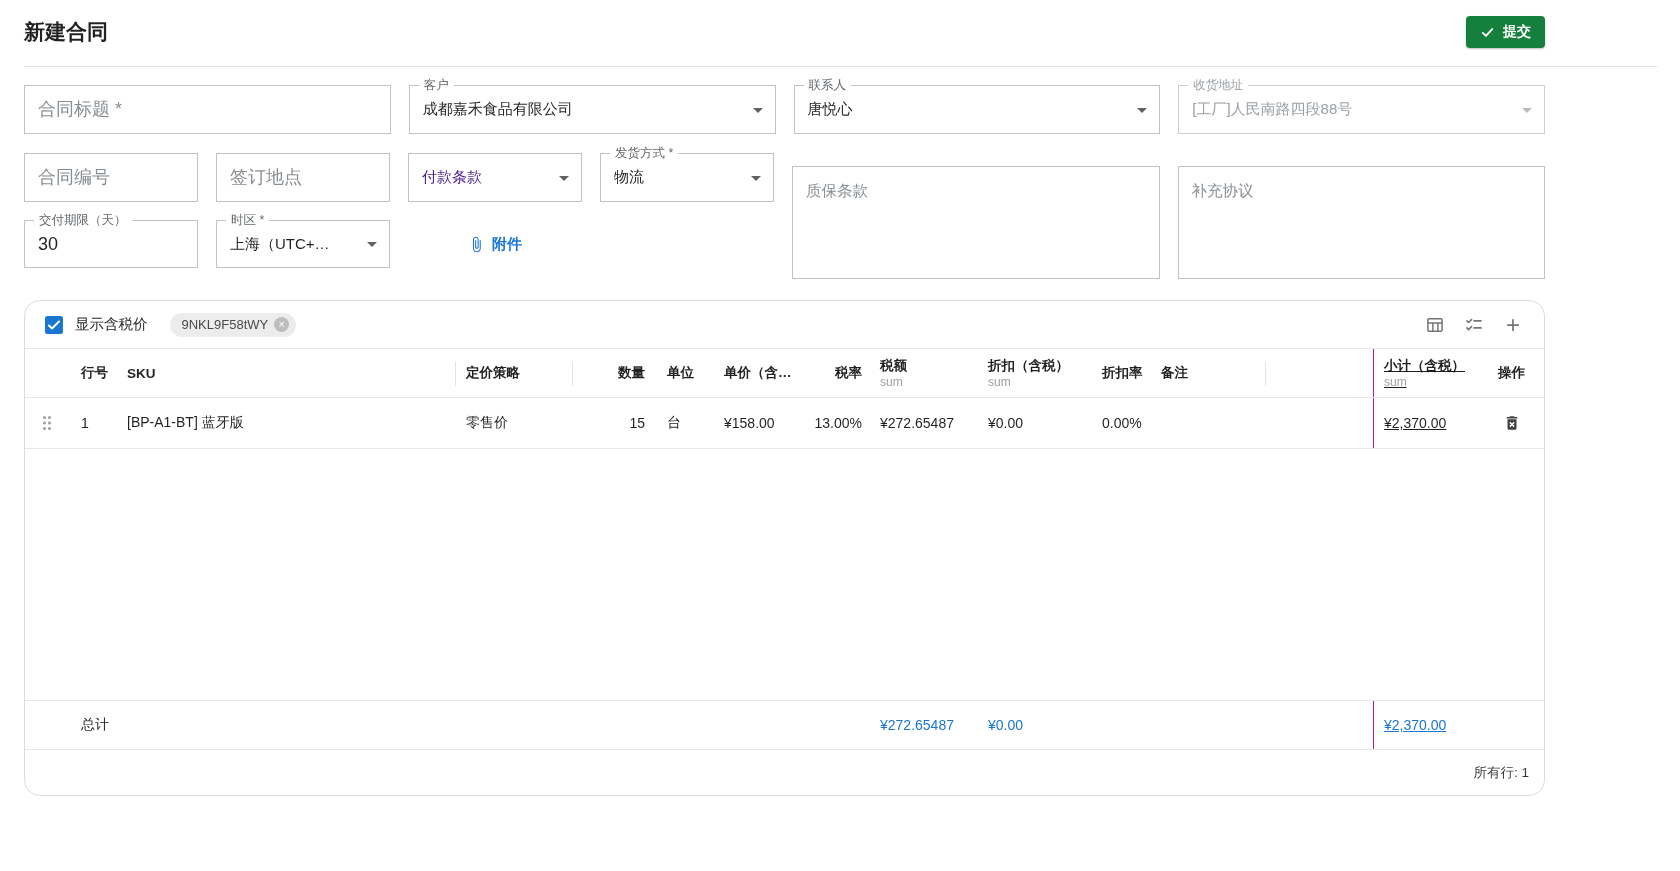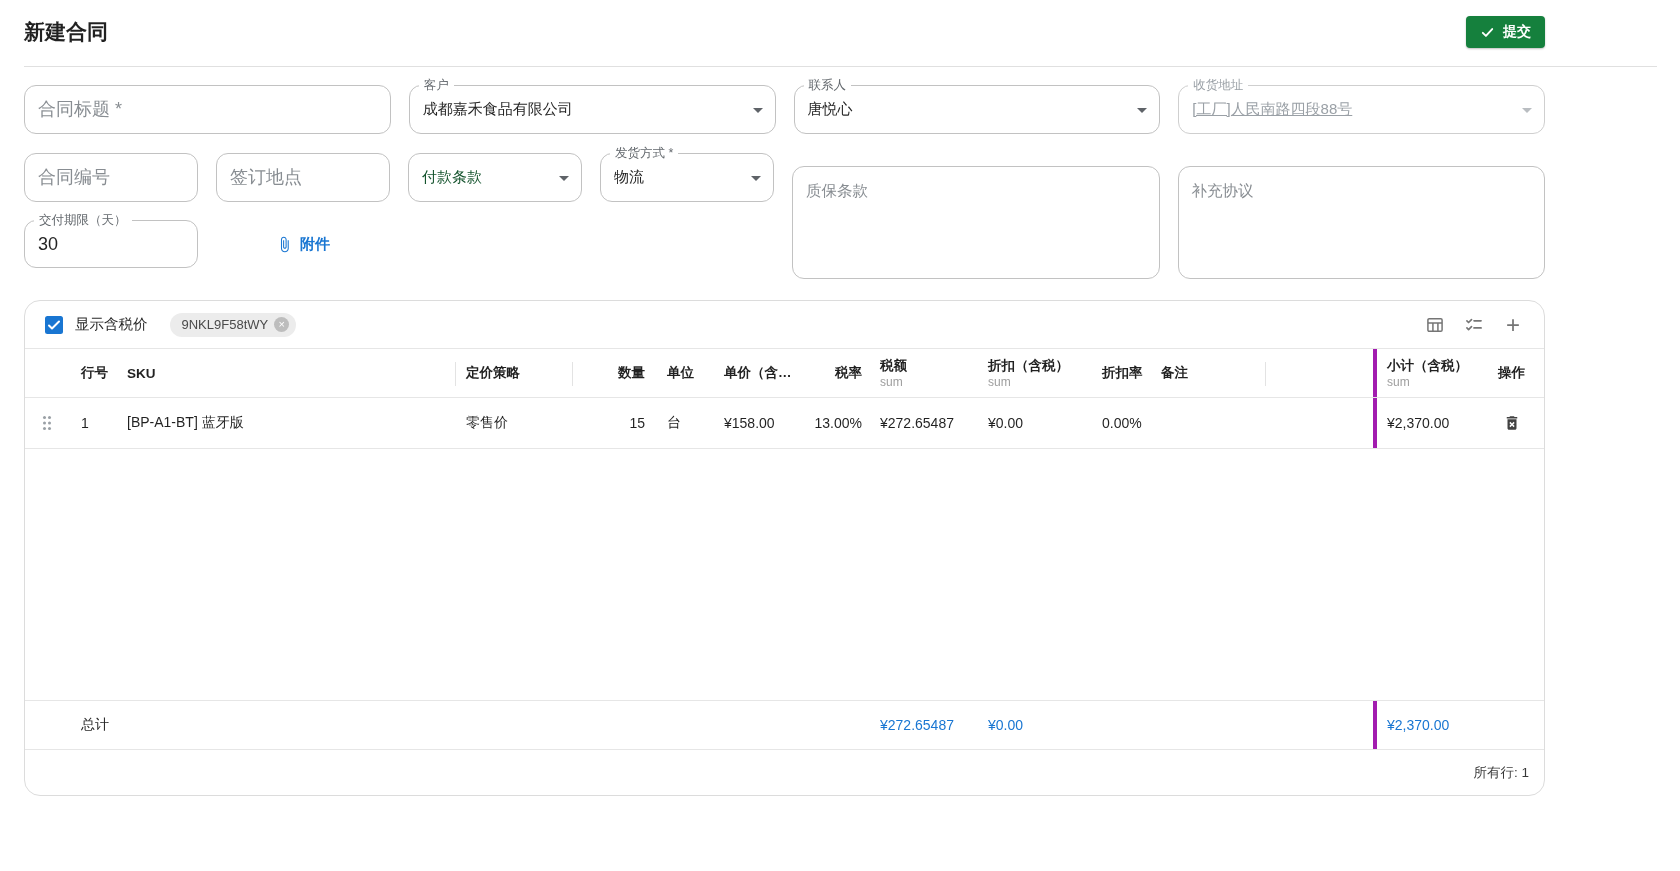--- a/index.html
+++ b/index.html
@@ -26,41 +26,41 @@
   .row1 { display:flex; gap:18px; margin-top:18px; }
   .row1 .field { flex:1; }
   .form-bottom { display:flex; gap:18px; margin-top:19px; }
   .left-col { width:750px; }
   .rowA { display:flex; gap:18px; }
   .rowA .field { width:174px; }
   .rowB { display:flex; gap:18px; margin-top:18px; }
   .rowB .field { width:174px; height:48px; }
   .ta-wrap { flex:1;margin-top:13px; }
 
-  .field { position:relative; border:1px solid #c2c2c2; border-radius:12px;
+  .field { position:relative; border:1px solid #c2c2c2; border-radius:0;
     height:49px; background:#fff; display:flex; align-items:center; }
   .flabel { position:absolute; top:-8px; left:9px; background:#fff;
     padding:0 5px; font-size:12.5px; line-height:15px; color:#64696e;
     white-space:nowrap; }
   .fvalue { padding-left:13px; padding-right:26px; font-size:15px;
     color:rgba(0,0,0,.87); white-space:nowrap; overflow:hidden; }
   .field input { border:0; outline:0; background:transparent; width:100%;
     height:100%; padding:0 13px; font:inherit; font-size:18px;
     color:rgba(0,0,0,.87); border-radius:4px; }
   .field textarea { border:0; outline:0; background:transparent; width:100%;
     height:100%; padding:14px 13px; font:inherit; font-size:15.5px;
     color:rgba(0,0,0,.87); resize:none; border-radius:4px; }
   input::placeholder, textarea::placeholder { color:#888d92; opacity:1; }
   .field.ta { height:113px; align-items:flex-start; }
   .caret { position:absolute; right:12px; top:50%; margin-top:-2px;
     width:0; height:0; border-left:5px solid transparent;
     border-right:5px solid transparent; border-top:5px solid #5f6368; }
   .field.select { cursor:pointer; }
   .field.disabled { border-color:#cfcfcf; }
-  .field.disabled .fvalue { color:#9aa0a6;text-decoration:underline; }
+  .field.disabled .fvalue { color:#9aa0a6; }
   .field.disabled .flabel { color:#9aa0a6; }
   .field.disabled .caret { border-top-color:#b9bdc1; }
 
   .attach-slot { width:174px; display:flex; align-items:center; justify-content:center; }
   .attach { display:inline-flex; align-items:center; gap:7px; color:#1976d2;
     font-size:15px; font-weight:600; cursor:pointer; }
 
   
   .grid { margin:21px 0 0 24px; width:1521px; border:1px solid #dcdcdc;
     border-radius:16px; overflow:hidden; background:#fff; }
@@ -108,21 +108,21 @@
   .c-unit { width:60px; padding-left:16px; }
   .c-price { width:90px; padding-left:13px; }
   .c-taxrate { width:65px; justify-content:flex-end; padding-right:4px; }
   .c-taxamt { width:110px; padding-left:14px; }
   .c-disc { width:115px; padding-left:12px; }
   .c-discrate { width:55px; padding-left:11px; }
   .c-note { width:120px; padding-left:15px; }
   .c-spacer { flex:1; }
   .c-subtotal { width:106px; padding-left:10px; }
   .c-actions { width:65px; justify-content:center; }
-  .pin { border-left:4px solid #a21caf; }
+  .pin { border-left:1px solid #a21caf;text-decoration:underline; }
   .merge-1 { width:387px; padding-left:12px; display:flex; align-items:center; }
   .merge-2 { width:410px; }
 
   .drag-handle { cursor:grab; display:flex; }
   .trash-btn { cursor:pointer; display:flex; align-items:center; }
 </style>
 </head>
 <body>
 
 <div>
@@ -166,33 +166,38 @@
     <div class="form-bottom">
       <div class="left-col">
         <div class="rowA">
           <div class="field">
             <input placeholder="合同编号" style="">
           </div>
           <div class="field">
             <input placeholder="签订地点" style="">
           </div>
           <div class="field select">
-            <span class="fvalue" style="color:#14532d;">付款条款</span>
+            <span class="fvalue" style="color:#4c1d95;">付款条款</span>
             <span class="caret"></span>
           </div>
           <div class="field select">
             <span class="flabel">发货方式 *</span>
             <span class="fvalue">物流</span>
             <span class="caret"></span>
           </div>
         </div>
         <div class="rowB">
           <div class="field">
             <span class="flabel">交付期限（天）</span>
             <input value="30" style="">
+          </div>
+          <div class="field select">
+            <span class="flabel">时区 *</span>
+            <span class="fvalue">上海（UTC+…</span>
+            <span class="caret"></span>
           </div>
           <div class="attach-slot">
             <span class="attach">
               <span style="display:flex;">
                 <svg width="17" height="17" viewBox="0 0 24 24" fill="#1976d2">
                     <path d="M16.5 6v11.5c0 2.21-1.79 4-4 4s-4-1.79-4-4V5c0-1.38 1.12-2.5 2.5-2.5s2.5 1.12 2.5 2.5v10.5c0 .55-.45 1-1 1s-1-.45-1-1V6H10v9.5c0 1.38 1.12 2.5 2.5 2.5s2.5-1.12 2.5-2.5V5c0-2.21-1.79-4-4-4S7 2.79 7 5v12.5c0 3.04 2.46 5.5 5.5 5.5s5.5-2.46 5.5-5.5V6h-1.5z"></path>
                   </svg>
               </span>
               <span>附件</span>
             </span>

